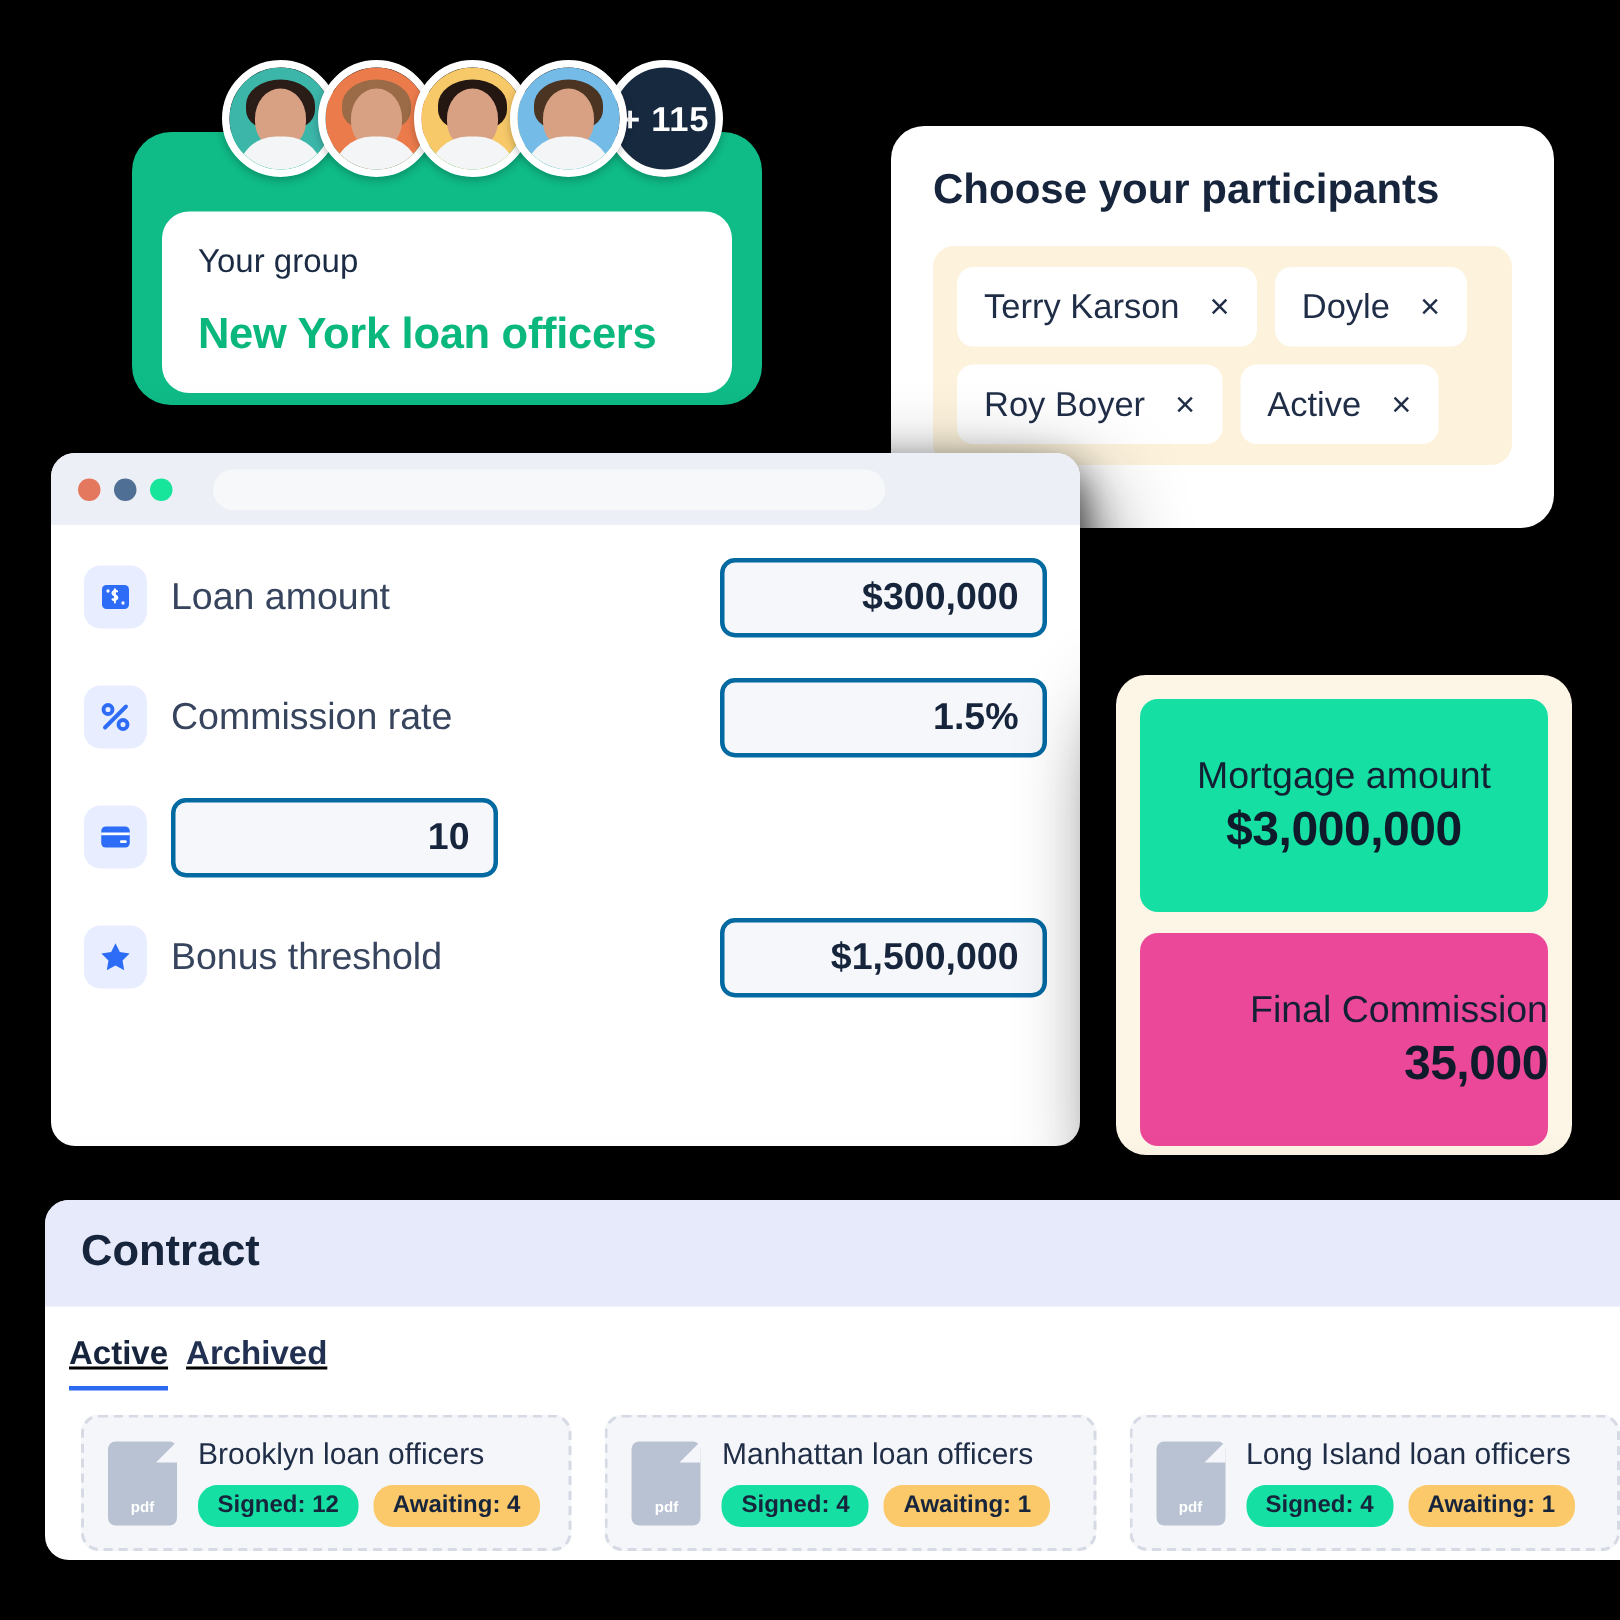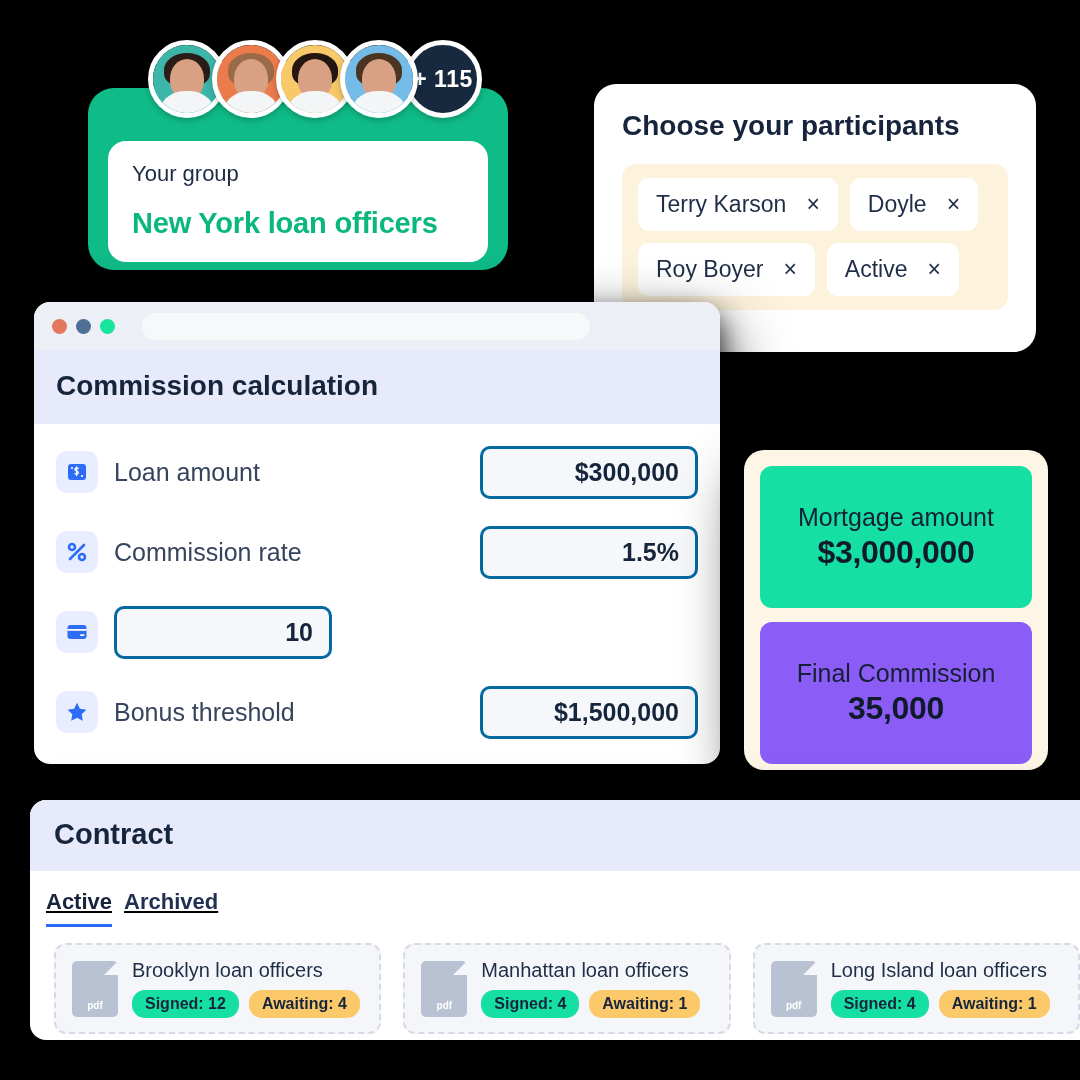--- a/index.html
+++ b/index.html
@@ -246,23 +246,20 @@
     </div>
   </div>
 
   <div class="browser">
     <div class="chrome">
       <span class="dot" id="dot0" style="background: rgb(227, 120, 95);"></span>
       <span class="dot" id="dot1" style="background: rgb(79, 111, 149);"></span>
       <span class="dot" id="dot2" style="background: rgb(24, 229, 156);"></span>
       <div class="urlbar"></div>
     </div>
-    <div class="calc-head" style="background: rgb(230, 234, 250);">
-      <div class="calc-title">Commission calculation</div>
-    </div>
     <div class="rows">
 
       <div class="row">
         <div class="row-icon">
           <svg width="24" height="24" viewBox="0 0 24 24" fill="none">
             <rect x="3" y="4" width="18" height="16" rx="3" fill="#2d6cf6"></rect>
             <circle cx="7" cy="8" r="1.1" fill="#fff"></circle>
               <circle cx="17" cy="16" r="1.1" fill="#fff"></circle>
             <path d="M13 8.2c-1.6-.6-3 .1-3 1.3 0 1.6 3.2 1.2 3.2 2.9 0 1.2-1.5 1.9-3.1 1.2" stroke="#fff" stroke-width="1.5" stroke-linecap="round"></path>
             <path d="M11.6 6.8v8.8" stroke="#fff" stroke-width="1.3" stroke-linecap="round"></path>
@@ -306,21 +303,21 @@
       </div>
 
     </div>
   </div>
 
   <div class="results" style="background: rgb(253, 245, 230);">
     <div class="res-block res-green" style="background: rgb(21, 223, 162);">
       <div class="res-label">Mortgage amount</div>
       <div class="res-value">$3,000,000</div>
     </div>
-    <div class="res-block res-amber" style="background: #8b5cf6;">
+    <div class="res-block res-amber" style="background: #ec4899; align-items: flex-end;">
       <div class="res-label">Final Commission</div>
       <div class="res-value">35,000</div>
     </div>
   </div>
 
   <div class="contract">
     <div class="contract-head">
       <div class="contract-title">Contract</div>
     </div>
     <div class="tabs">

